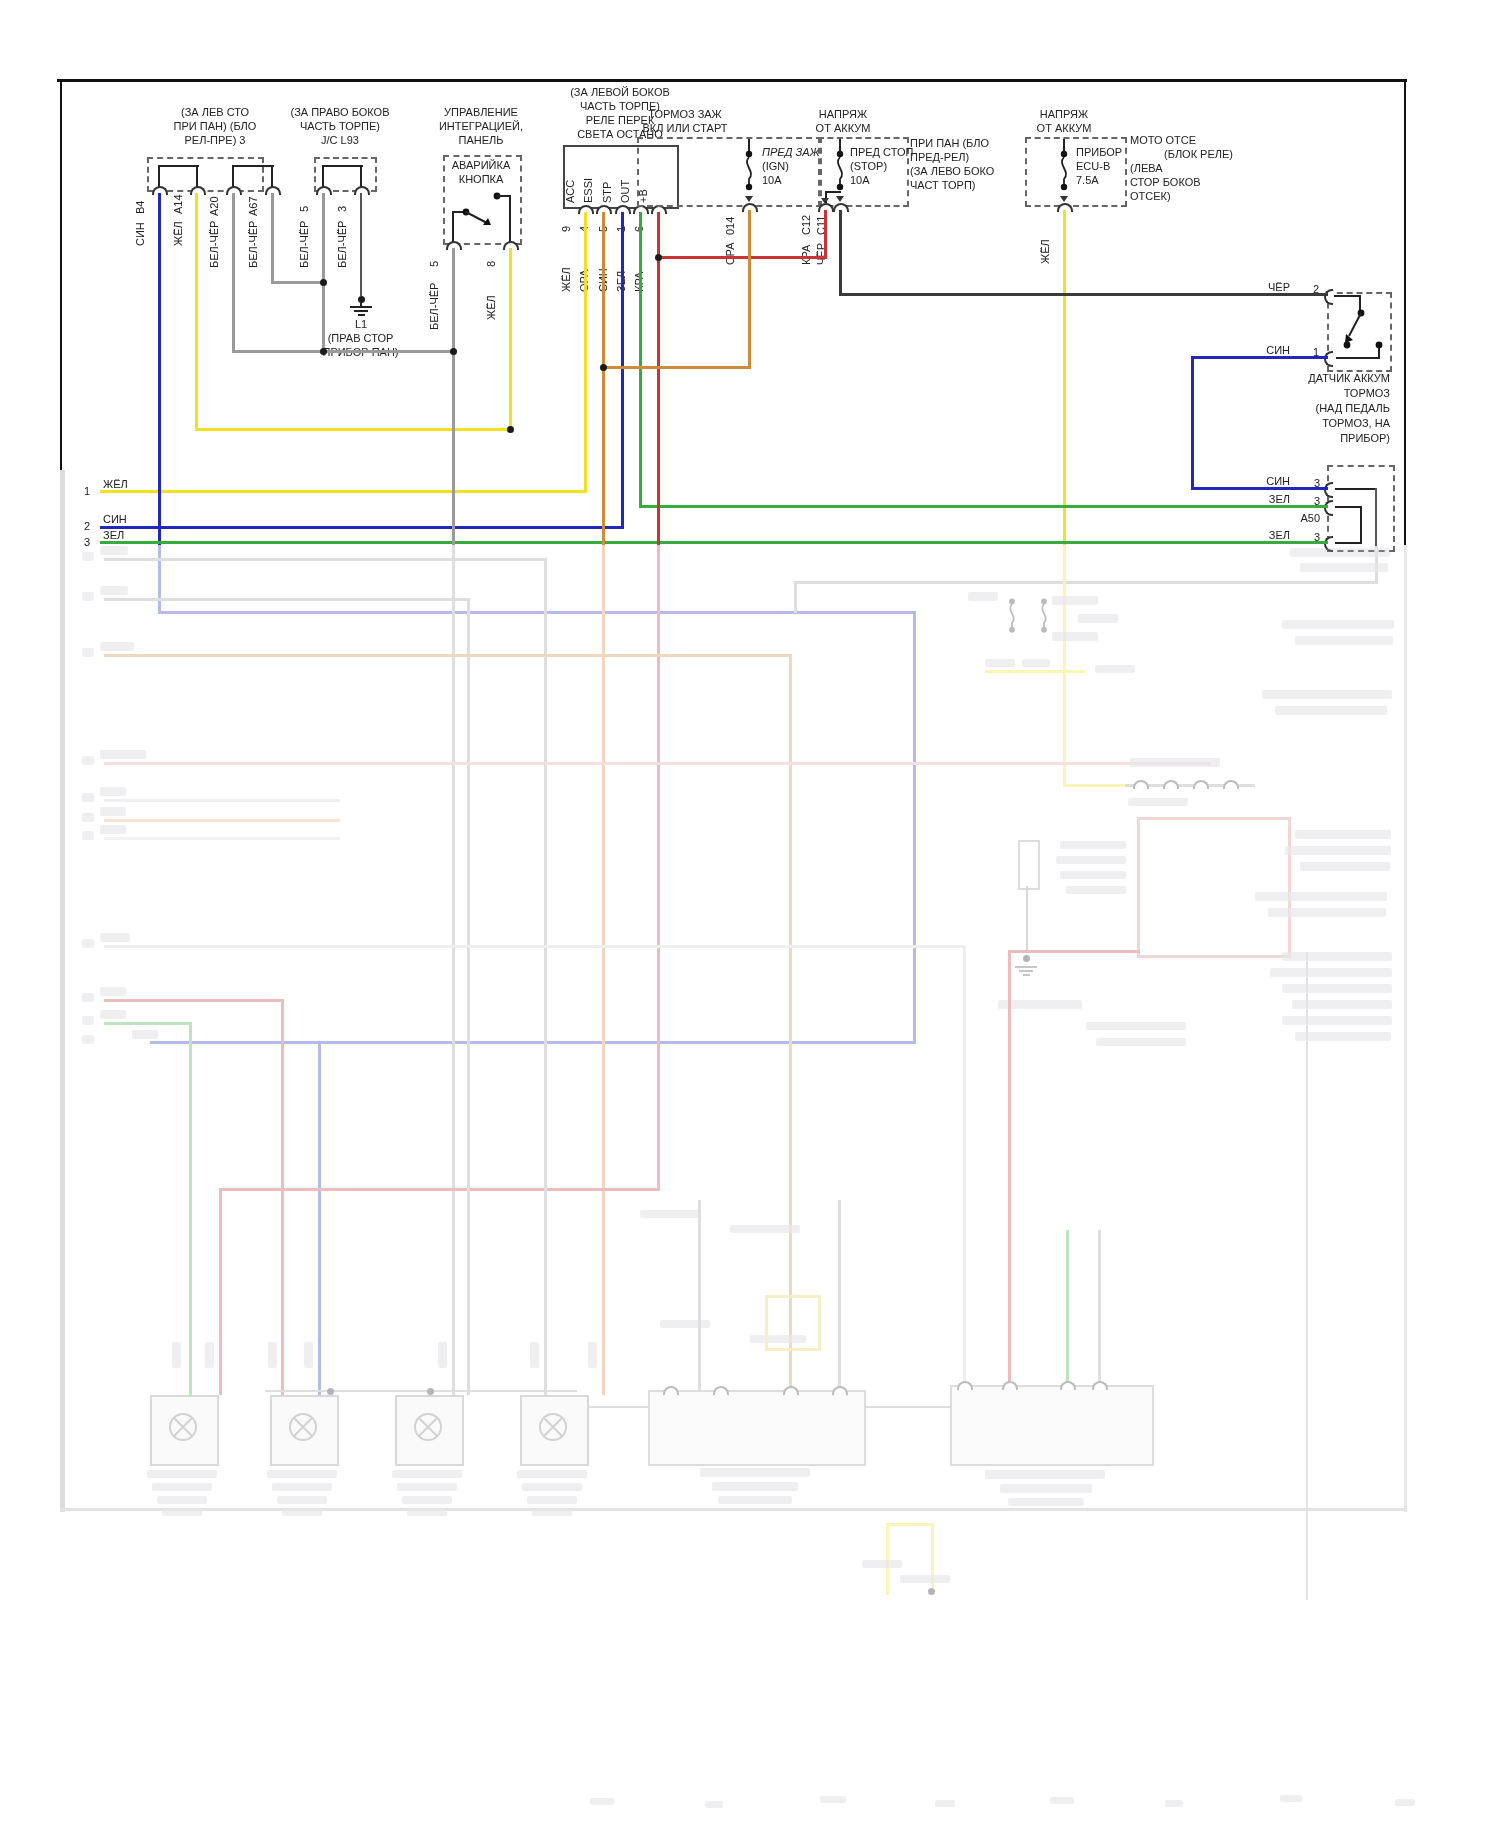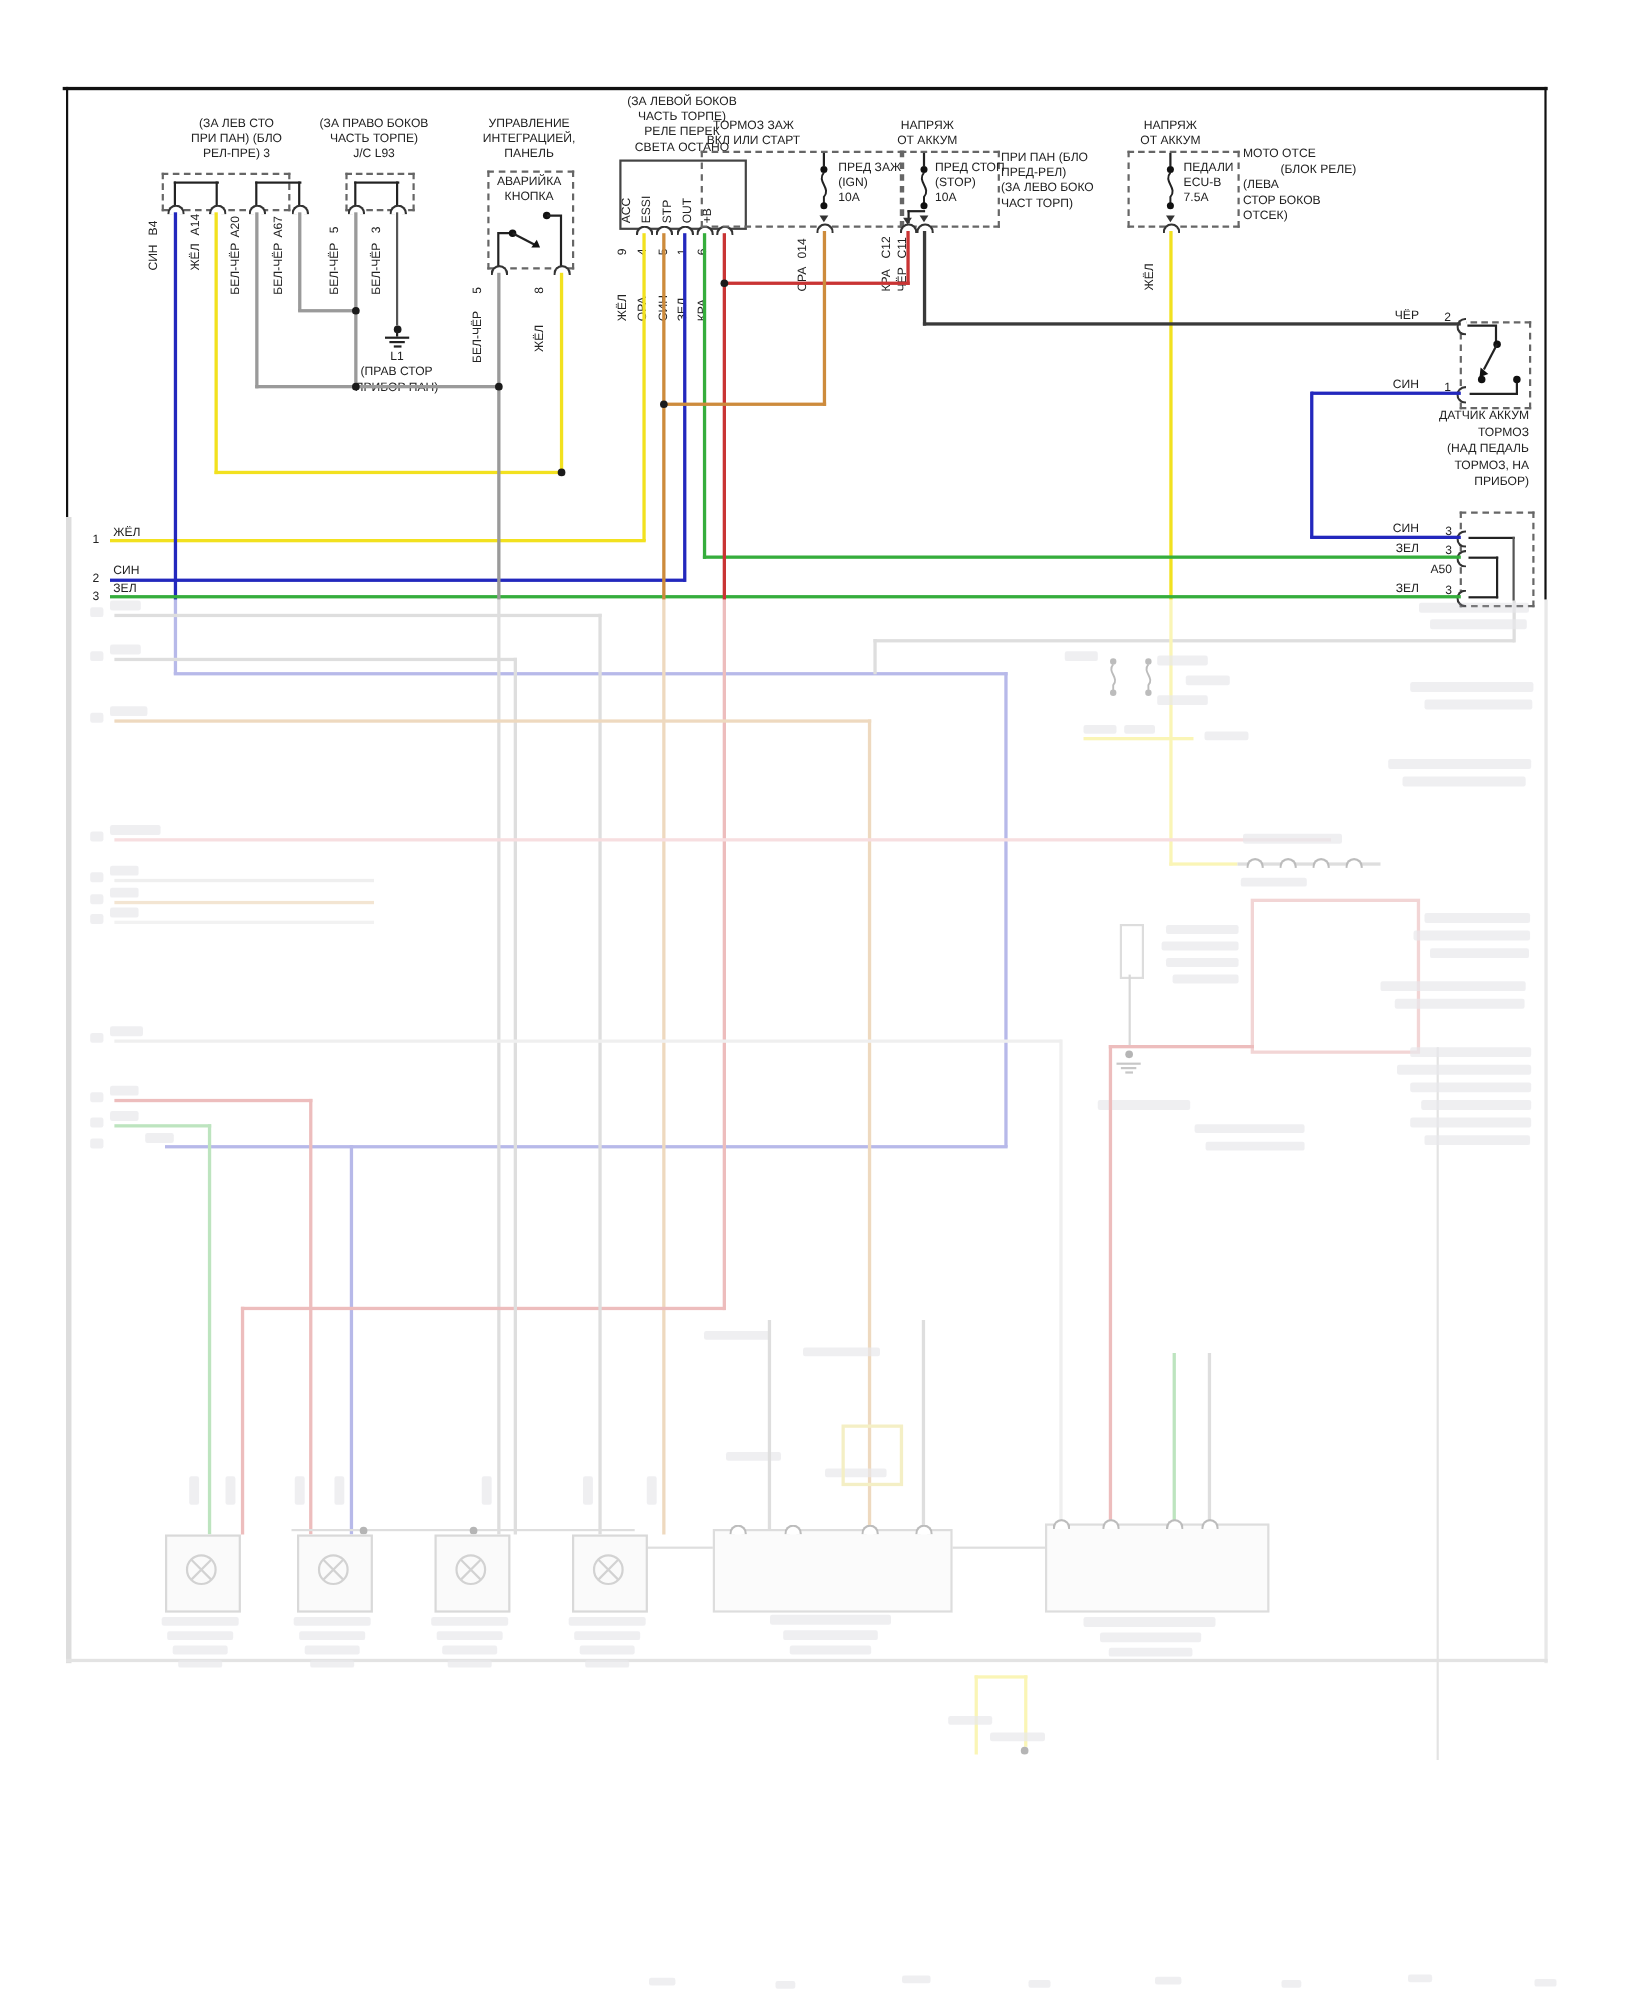--- a/index.html
+++ b/index.html
@@ -136,21 +136,21 @@
   <div class="lab c" style="left:605px;top:108px;width:160px;">ТОРМОЗ ЗАЖ</div>
   <div class="lab c" style="left:605px;top:122px;width:160px;">ВКЛ ИЛИ СТАРТ</div>
   <div class="dash" style="left:637px;top:137px;width:181px;height:66px;"></div>
   <div class="bar" style="left:748px;top:139px;width:2px;height:12px;"></div>
   <svg style="position:absolute;left:742px;top:149px;" width="14" height="44" viewBox="0 0 14 44">
     <circle cx="7" cy="5" r="3.2" fill="#111"></circle>
     <path d="M7,8 C0,16 14,22 7,30 L7,38" fill="none" stroke="#222" stroke-width="1.8"></path>
     <circle cx="7" cy="38" r="3.2" fill="#111"></circle>
   </svg>
   <div class="arr" style="left:745px;top:196px;"></div>
-  <div class="lab" style="left:762px;top:146px;">ПРЕД ЗАЖ</div>
+  <div class="lab" style="left:762px;top:146px;font-style:italic;">ПРЕД ЗАЖ</div>
   <div class="lab" style="left:762px;top:160px;">(IGN)</div>
   <div class="lab" style="left:762px;top:174px;">10A</div>
   <div class="pin" style="left:742px;top:203px;"></div>
   <div class="vlab" style="left:736px;top:224px;">014</div>
   <div class="vlab" style="left:736px;top:254px;">ОРА</div>
 
   <div class="lab c" style="left:788px;top:108px;width:110px;">НАПРЯЖ</div>
   <div class="lab c" style="left:788px;top:122px;width:110px;">ОТ АККУМ</div>
   <div class="dash" style="left:818px;top:137px;width:87px;height:66px;"></div>
   <div class="bar" style="left:839px;top:139px;width:2px;height:12px;"></div>
@@ -180,21 +180,21 @@
   <div class="lab c" style="left:1009px;top:108px;width:110px;">НАПРЯЖ</div>
   <div class="lab c" style="left:1009px;top:122px;width:110px;">ОТ АККУМ</div>
   <div class="dash" style="left:1025px;top:137px;width:98px;height:66px;"></div>
   <div class="bar" style="left:1063px;top:139px;width:2px;height:12px;"></div>
   <svg style="position:absolute;left:1057px;top:149px;" width="14" height="44" viewBox="0 0 14 44">
     <circle cx="7" cy="5" r="3.2" fill="#111"></circle>
     <path d="M7,8 C0,16 14,22 7,30 L7,38" fill="none" stroke="#222" stroke-width="1.8"></path>
     <circle cx="7" cy="38" r="3.2" fill="#111"></circle>
   </svg>
   <div class="arr" style="left:1060px;top:196px;"></div>
-  <div class="lab" style="left:1076px;top:146px;">ПЕДАЛИ</div>
+  <div class="lab" style="left:1076px;top:146px;">ПРИБОР</div>
   <div class="lab" style="left:1076px;top:160px;">ECU-B</div>
   <div class="lab" style="left:1076px;top:174px;">7.5A</div>
   <div class="lab" style="left:1130px;top:134px;">МОТО ОТСЕ</div>
   <div class="lab" style="left:1164px;top:148px;">(БЛОК РЕЛЕ)</div>
   <div class="lab" style="left:1130px;top:162px;">(ЛЕВА</div>
   <div class="lab" style="left:1130px;top:176px;">СТОР БОКОВ</div>
   <div class="lab" style="left:1130px;top:190px;">ОТСЕК)</div>
   <div class="pin" style="left:1057px;top:203px;"></div>
   <div class="vlab" style="left:1051px;top:253px;">ЖЁЛ</div>
 

